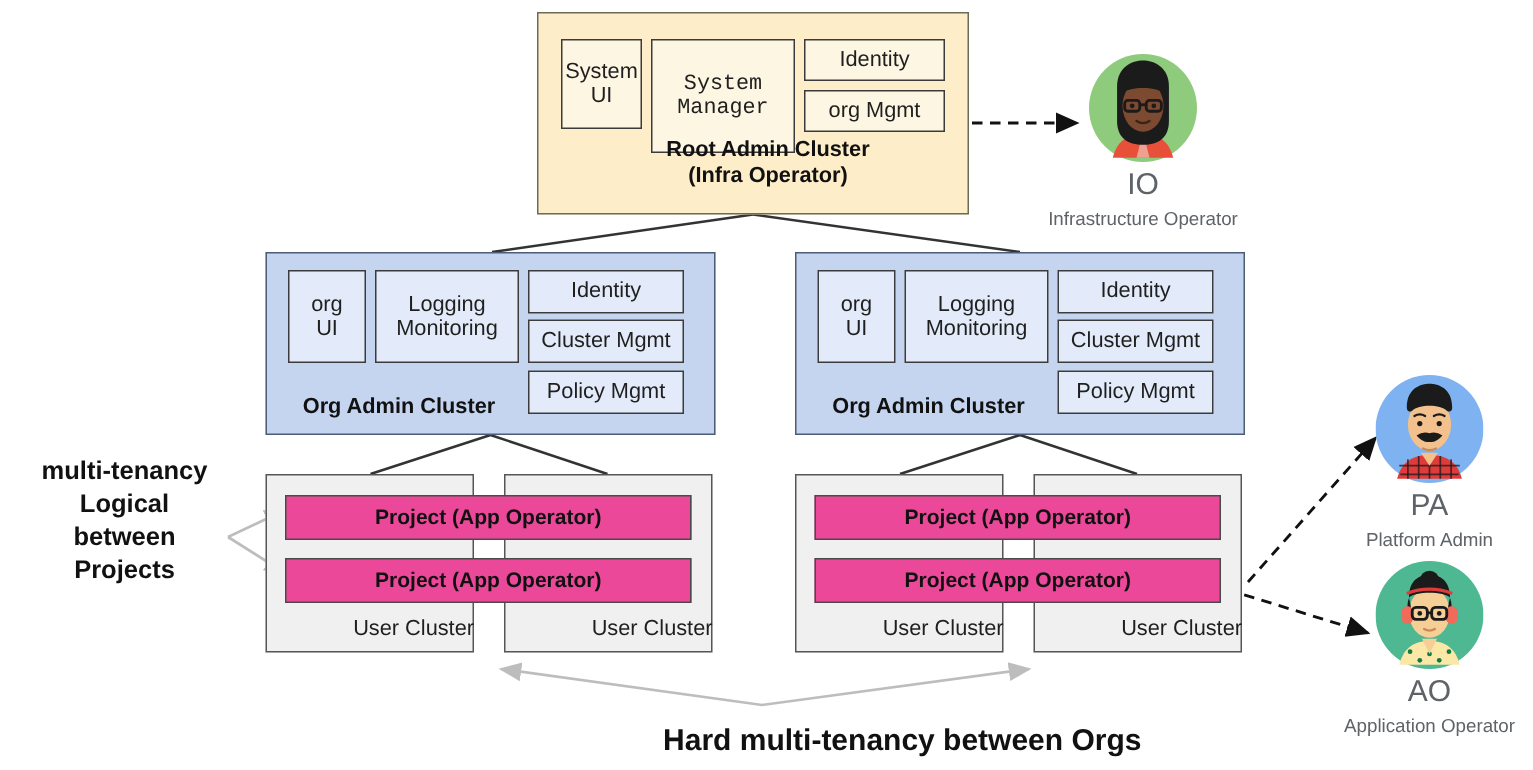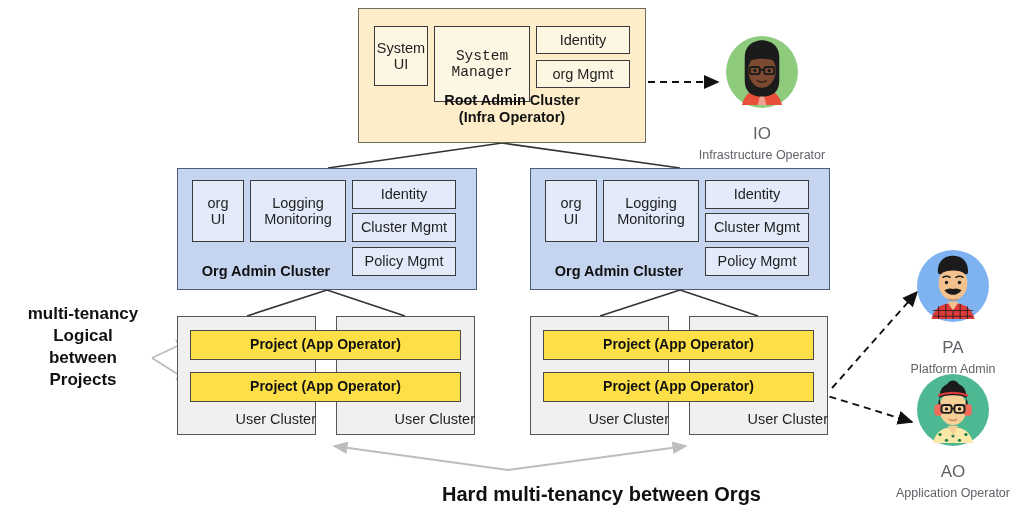--- a/index.html
+++ b/index.html
@@ -79,21 +79,21 @@
     z-index: 2;
   }
   .user-label {
     position: absolute;
     text-align: right;
     font-size: 14.5px;
     color: #1f1f1f;
     z-index: 3;
   }
   .project-bar {
-    background: #fde047;
+    background: #ec4899;
     border: 1.6px solid #4a4a4a;
     color: #111111;
     font-weight: bold;
     font-size: 14px;
     z-index: 4;
   }
 
   
   .side-label {
     position: absolute;
@@ -120,23 +120,23 @@
     text-align: center;
     z-index: 5;
   }
   .persona .avatar {
     width: 72px;
     height: 72px;
     margin: 0 auto;
     display: block;
   }
   .persona .pname {
-    font-size: 17px;
+    font-size: 20px;
     color: #5f6368;
-    margin-top: 16px;
+    margin-top: 4px;
     line-height: 1.15;
   }
   .persona .prole {
     font-size: 12.5px;
     color: #5f6368;
     margin-top: 4px;
     line-height: 1.15;
   }
 </style>
 </head>

